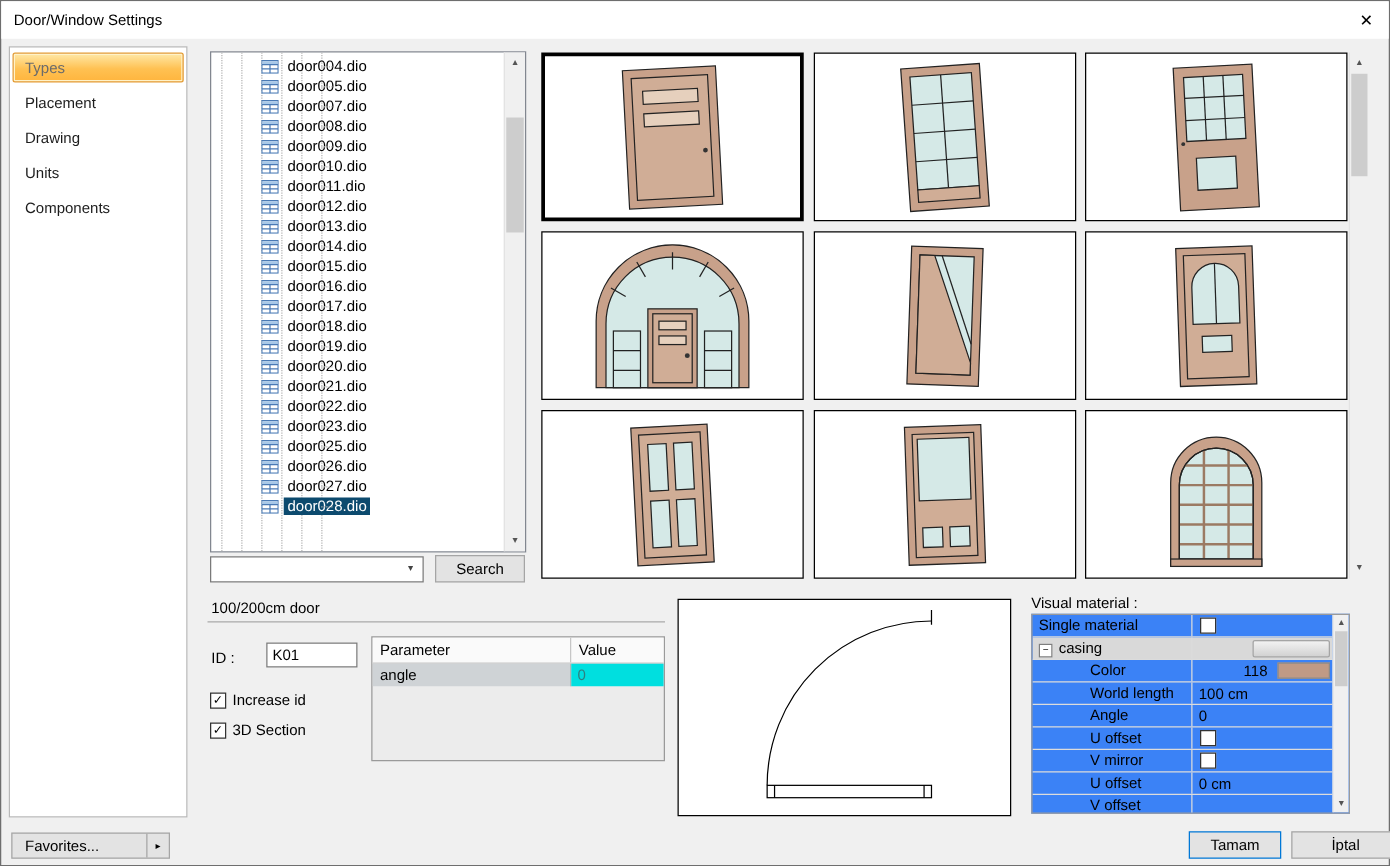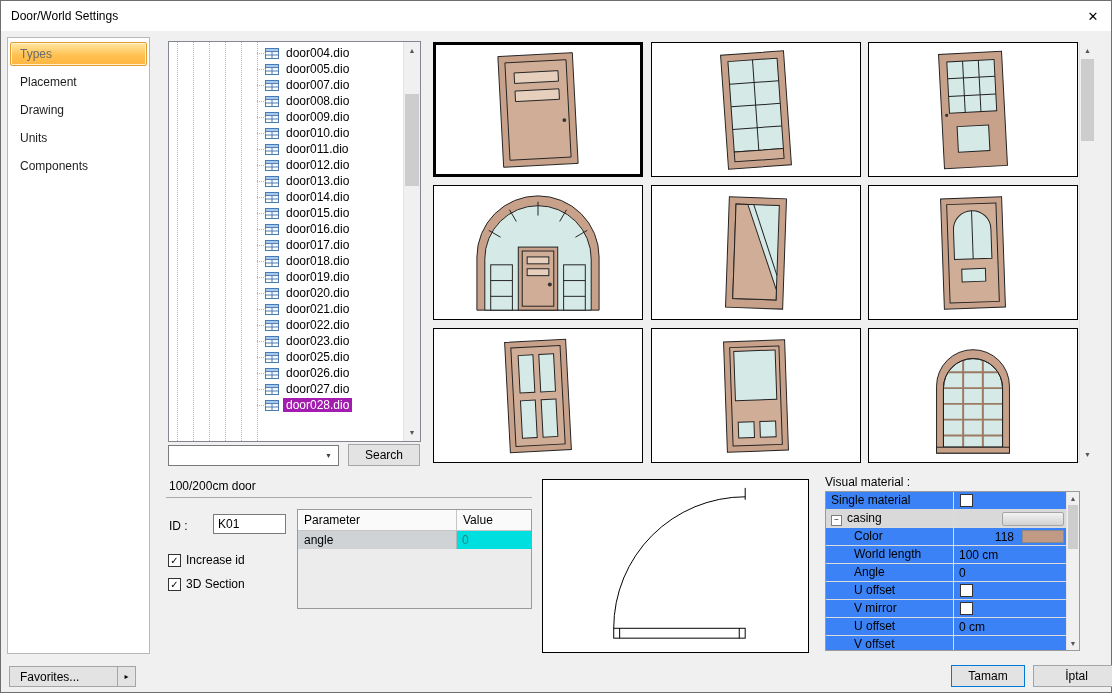--- a/index.html
+++ b/index.html
@@ -23,25 +23,25 @@
                color:#1d1d1d; border:1px solid transparent; border-radius:2px; }
   .side-item.sel { background:linear-gradient(#ffe8a6,#ffc152 55%,#ffb53e);
                    border:1px solid #e39b33; color:#6b6b6b;
                    box-shadow: inset 0 0 0 1px #fff2c8; }
 
   
   .tree-panel { position:absolute; left:167px; top:40px; width:253px; height:401px;
                 background:#fff; border:1px solid #828790; box-sizing:border-box; }
   .tree-list { position:absolute; left:0; top:0; bottom:0; right:17px; overflow:hidden; padding-top:3px; }
   .tree-guide { position:absolute; top:0; bottom:0; width:0; border-left:1px dotted #b4b4b4; }
-  .tree-row { position:relative; height:16px; display:flex; align-items:center; padding-left:96px; white-space:nowrap; }
+  .tree-row { position:relative; height:16px; display:flex; align-items:center; padding-left:40px; white-space:nowrap; }
   .tree-dash { position:absolute; left:88px; top:8px; width:9px; border-top:1px dotted #b4b4b4; }
   .tree-ico { display:inline-flex; margin-right:4px; flex:0 0 auto; }
   .tree-label { padding:0 3px; font-size:12px; }
-  .tree-label.sel { background:#a21caf; color:#fff;text-align:center; }
+  .tree-label.sel { background:#0c4a6e; color:#fff;text-align:center; }
 
   
   .vscroll { position:absolute; background:#f0f0f0; border-left:1px solid #e3e3e3; box-sizing:border-box; }
   .varrow { position:absolute; left:0; right:0; height:17px; display:flex; align-items:center;
             justify-content:center; font-size:7px; color:#555; }
   .varrow.up { top:0; } .varrow.down { bottom:0; }
   .vthumb { position:absolute; left:1px; right:1px; background:#cdcdcd; }
 
   
   .combo { position:absolute; left:167px; top:444px; width:171px; height:21px; background:#fff;
@@ -89,21 +89,21 @@
 
   
   .mat-title { position:absolute; left:824px; top:474px; }
   .mat-table { position:absolute; left:824px; top:490px; width:255px; height:160px; background:#3b82f6;
                border:1px solid #9a9a9a; box-sizing:border-box; overflow:hidden; }
   .mat-rows { position:absolute; left:0; top:0; right:13px; bottom:0; overflow:hidden; }
   .mat-row { display:flex; height:18px; border-bottom:1px solid #dcdcdc; box-sizing:border-box; }
   .mat-row.group { background:#d9d9d9; }
   .mat-label { width:128px; border-right:1px solid #dcdcdc; line-height:17px; padding-left:5px;
                box-sizing:border-box; white-space:nowrap; overflow:hidden; }
-  .mat-label.ind1 { padding-left:28px; }
+  .mat-label.ind1 { padding-left:46px; }
   .collapse-box { display:inline-block; width:9px; height:9px; border:1px solid #7e7e7e; background:#fff;
                   font-size:8px; line-height:7px; text-align:center; margin-right:5px; vertical-align:0px; }
   .mat-value { flex:1; display:flex; align-items:center; padding-left:5px; box-sizing:border-box; }
   .mat-value .cb { margin-left:1px; }
   .cval { flex:1; text-align:right; padding-right:8px; }
   .swatch { width:40px; height:11px; border:1px solid #8a8a8a; margin-right:2px; flex:0 0 auto; }
   .mat-swatch-btn { width:60px; height:12px; margin-left:auto; margin-right:2px;
                     background:linear-gradient(#f2f2f2,#d2d2d2); border:1px solid #a5a5a5; border-radius:2px; }
 
   
@@ -112,21 +112,21 @@
                display:flex; align-items:center; justify-content:center; font-size:8px; }
   .ok-btn { left:950px; top:664px; width:74px; height:22px; border:1px solid #0078d7; }
   .cancel-btn { left:1032px; top:664px; width:87px; height:22px; }
 </style>
 </head>
 <body>
 
 <div class="window">
 
   <div class="titlebar">
-    <span>Door/World Settings</span>
+    <span>Door/Window Settings</span>
     <span class="close-btn">✕</span>
   </div>
 
   <div class="sidebar">
       <div class="side-item sel">Types</div>
       <div class="side-item">Placement</div>
       <div class="side-item">Drawing</div>
       <div class="side-item">Units</div>
       <div class="side-item">Components</div>
     </div>

